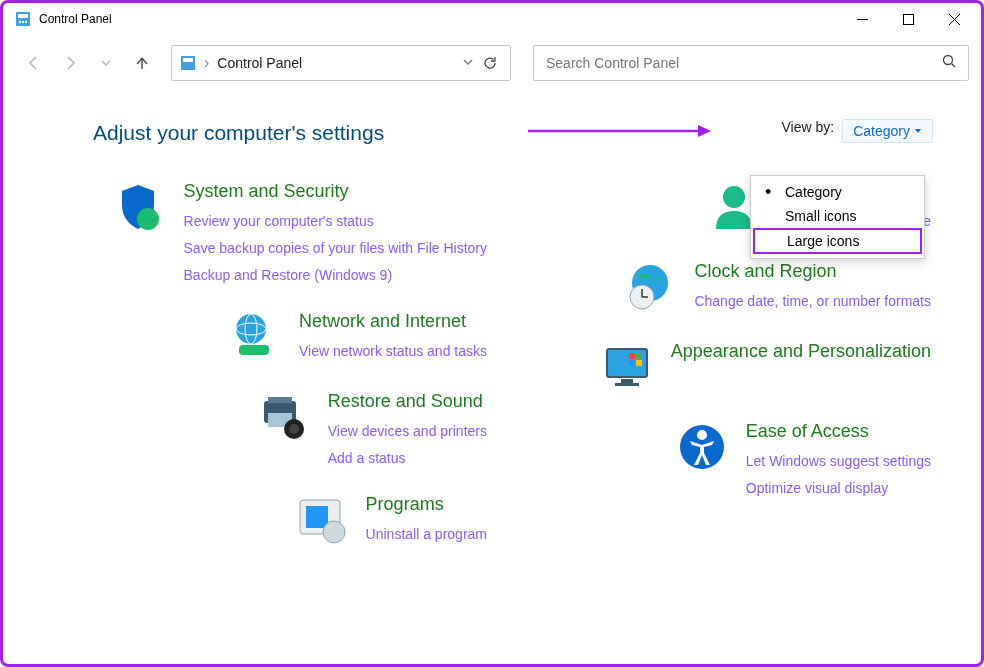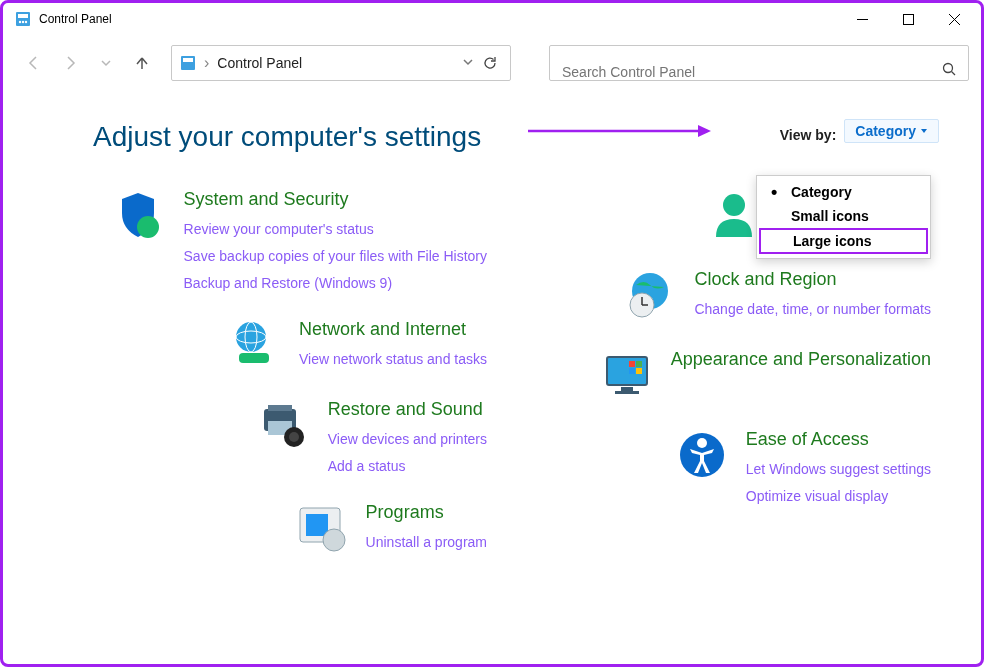--- a/index.html
+++ b/index.html
@@ -12,26 +12,26 @@
     .toolbar { height: 56px; display: flex; align-items: center; padding: 0 12px; gap: 10px; }
     .nav-arrows { display: flex; align-items: center; gap: 18px; padding: 0 10px; }
     .nav-arrow { width: 18px; height: 18px; display:flex; align-items:center; justify-content:center; color:#555; }
     .nav-arrow.disabled { color: #b8b8b8; }
     .addressbar { flex: 1; height: 36px; border: 1px solid #c8c8c8; border-radius: 2px; display: flex; align-items: center; padding: 0 8px; gap: 8px; max-width: 340px; }
     .addr-icon { width: 16px; height: 16px; }
     .addr-chev { color:#888; }
     .addr-text { flex:1; font-size: 14px; color:#222; }
     .addr-drop { color:#777; }
     .refresh { width:20px; color:#444; display:flex; }
-    .searchbar { flex: 1; height: 36px; border: 1px solid #c8c8c8; border-radius: 2px; display: flex; align-items: flex-end; padding: 0 12px; margin-left: 28px; }
+    .searchbar { flex: 1; height: 36px; border: 1px solid #c8c8c8; border-radius: 2px; display: flex; align-items: center; padding: 16px 12px; margin-left: 12px; }
     .searchbar input { flex:1; border:none; outline:none; font-size: 14px; color:#333; }
     .search-icon { color:#444; }
     .content { padding: 30px 50px 20px 90px; position: relative; }
-    .heading { font-size: 28px; color: #004c7a; font-weight: 400; margin-bottom: 36px; }
-    .viewby-row { position: absolute; top: 28px; right: 42px; display: flex; align-items: flex-end; gap: 8px; font-weight: bold; }
+    .heading { font-size: 21px; color: #004c7a; font-weight: 400; margin-bottom: 36px; }
+    .viewby-row { position: absolute; top: 28px; right: 48px; display: flex; align-items: flex-start; gap: 8px; }
     .viewby-label { font-size: 14px; color: #222; }
     .viewby-dropdown { font-size: 14px; color: #0b6dcb; border: 1px solid #cfe4f8; background: #f3f9ff; padding: 3px 10px; border-radius: 2px; display:flex; align-items:center; gap:4px; }
     .dropdown-menu { position: absolute; top: 56px; right: 8px; background: white; border: 1px solid #ccc; box-shadow: 0 3px 10px rgba(0,0,0,.18); padding: 4px 0; min-width: 175px; z-index: 10; }
     .dropdown-item { padding: 4px 18px 4px 34px; font-size: 14px; position: relative; }
     .dropdown-item.selected::before { content:"•"; position:absolute; left: 14px; font-size:18px; line-height: 16px; }
     .dropdown-item.highlight { border: 2px solid #a020f0; margin: 0 2px; padding: 3px 16px 3px 32px; }
     .columns { display: flex; gap: 50px; }
     .col { flex: 1; display: flex; flex-direction: column; gap: 28px; align-items: flex-end; }
     .item { display: flex; gap: 18px; }
     .item-icon { width: 52px; height: 52px; flex-shrink: 0; display:flex; align-items:center; justify-content:center; }

